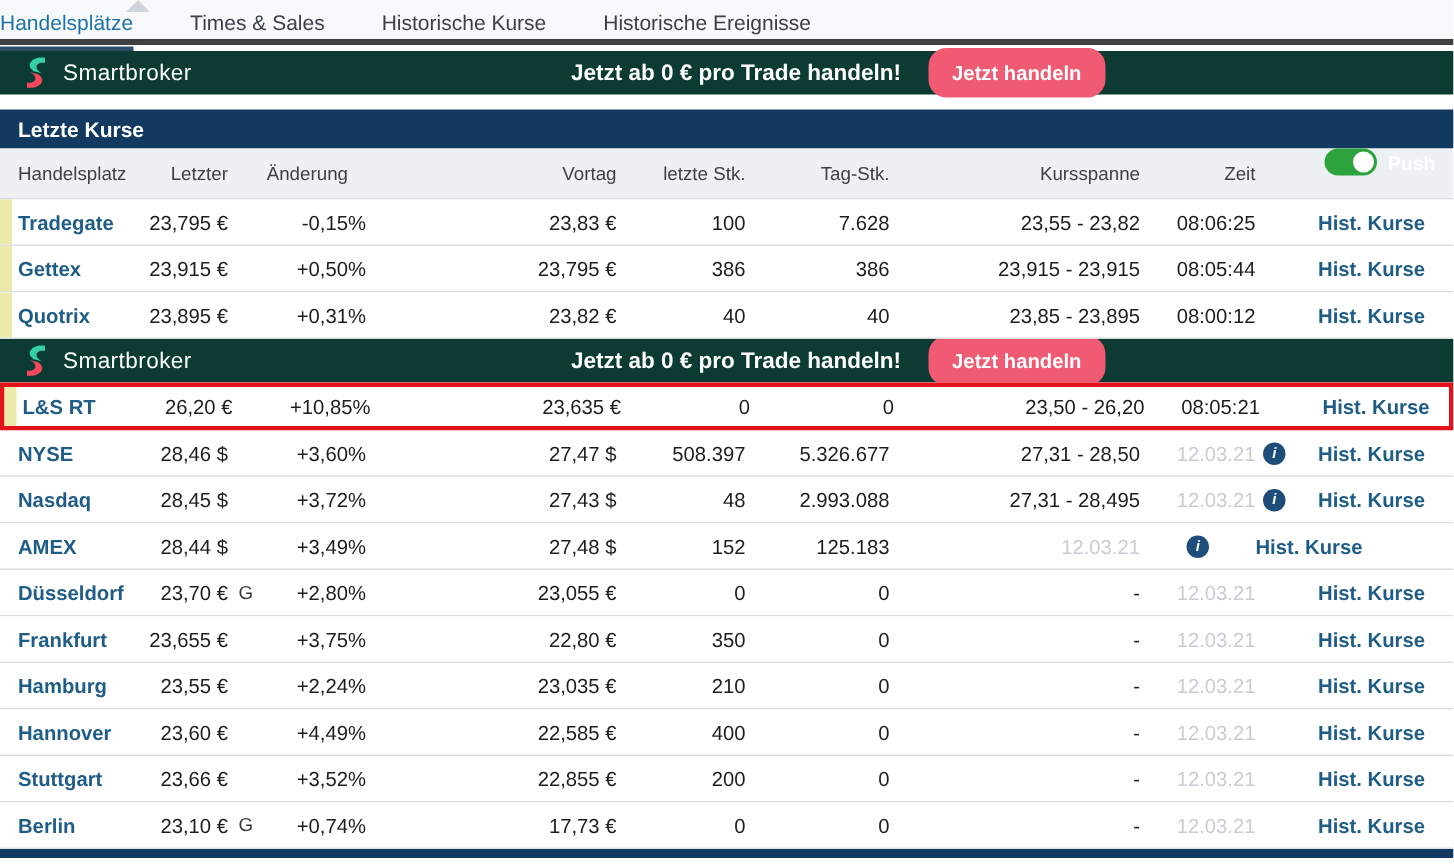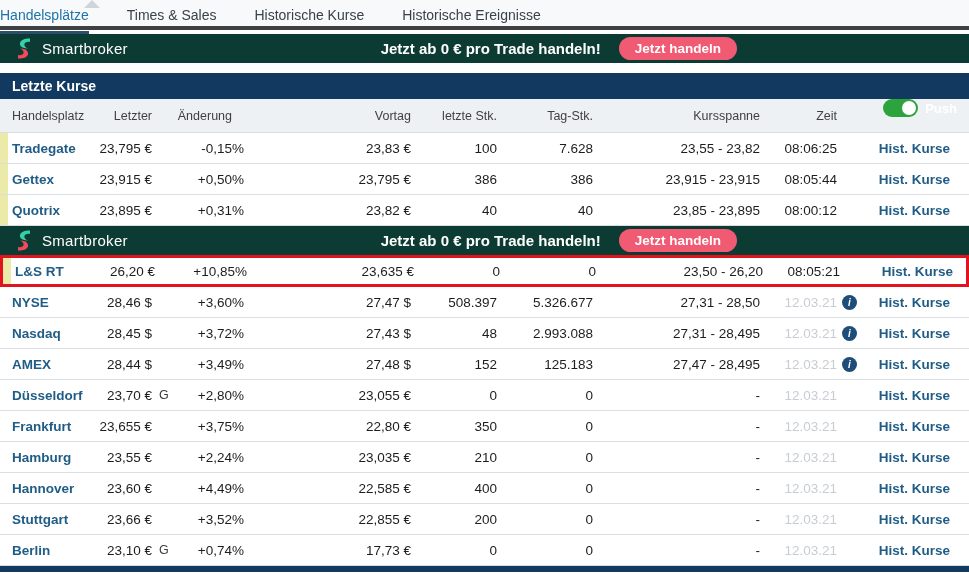--- a/index.html
+++ b/index.html
@@ -17,21 +17,21 @@
               border-left: 8px solid transparent; border-right: 8px solid transparent;
               border-bottom: 8px solid #c6ccd3; opacity: .8; }
 
   
   .promo { height: 29px; background: #0c3b33; display: flex; align-items: center; color: #fff; }
   #promo-top-slot .promo { margin-top: 4px; margin-bottom: 10px; }
   .promo-logo { margin-left: 14px; display: flex; align-items: center; }
   .promo-brand { font-size: 15px; margin-left: 8px; letter-spacing: .3px; }
   .promo-msg { margin-left: auto; font-weight: bold; font-size: 15px; }
   .promo-cta { margin-left: 18px; margin-right: 232px; background: #f05a73; color: #fff;
-               border: none; border-radius: 12px; height: 23px; padding: 0 16px;
+               border: none; border-radius: 12px; height: 33px; padding: 0 16px;
                font-weight: bold; font-size: 13.5px; font-family: inherit; cursor: pointer; }
 
   
   .panel-head { height: 26px; background: #12395f; color: #fff; display: flex;
                 align-items: center; padding: 12px 12px; font-weight: bold; font-size: 14px; }
   .push-wrap { margin-left: auto; display: flex; align-items: center; gap: 7px;
                font-size: 13px; cursor: pointer; margin-top: 44px; }
   .toggle { width: 35px; height: 18px; border-radius: 9px; background: #2ca33c; position: relative; }
   .toggle .knob { position: absolute; right: 2px; top: 2px; width: 14px; height: 14px;
                   border-radius: 50%; background: #fff; }
@@ -252,21 +252,20 @@
     <span class="c-name">AMEX</span>
     <span class="c-num">28,44 $</span>
     <span class="c-suffix"></span>
     <span class="c-change">+3,49%</span>
     <span class="c-barcell">
       <span class="bar up" style="width: 53px;"></span>
     </span>
     <span class="c-num">27,48 $</span>
     <span class="c-num">152</span>
     <span class="c-num">125.183</span>
-    <span class="c-span">27,47 - 28,495</span>
     <span class="c-zeit muted">12.03.21</span>
     <span class="c-info">
       <span class="info-dot">i</span>
     </span>
     <span class="c-hist">Hist. Kurse</span>
   </div>
     <div class="row grid">
 
     <span class="c-name">Düsseldorf</span>
     <span class="c-num">23,70 €</span>

